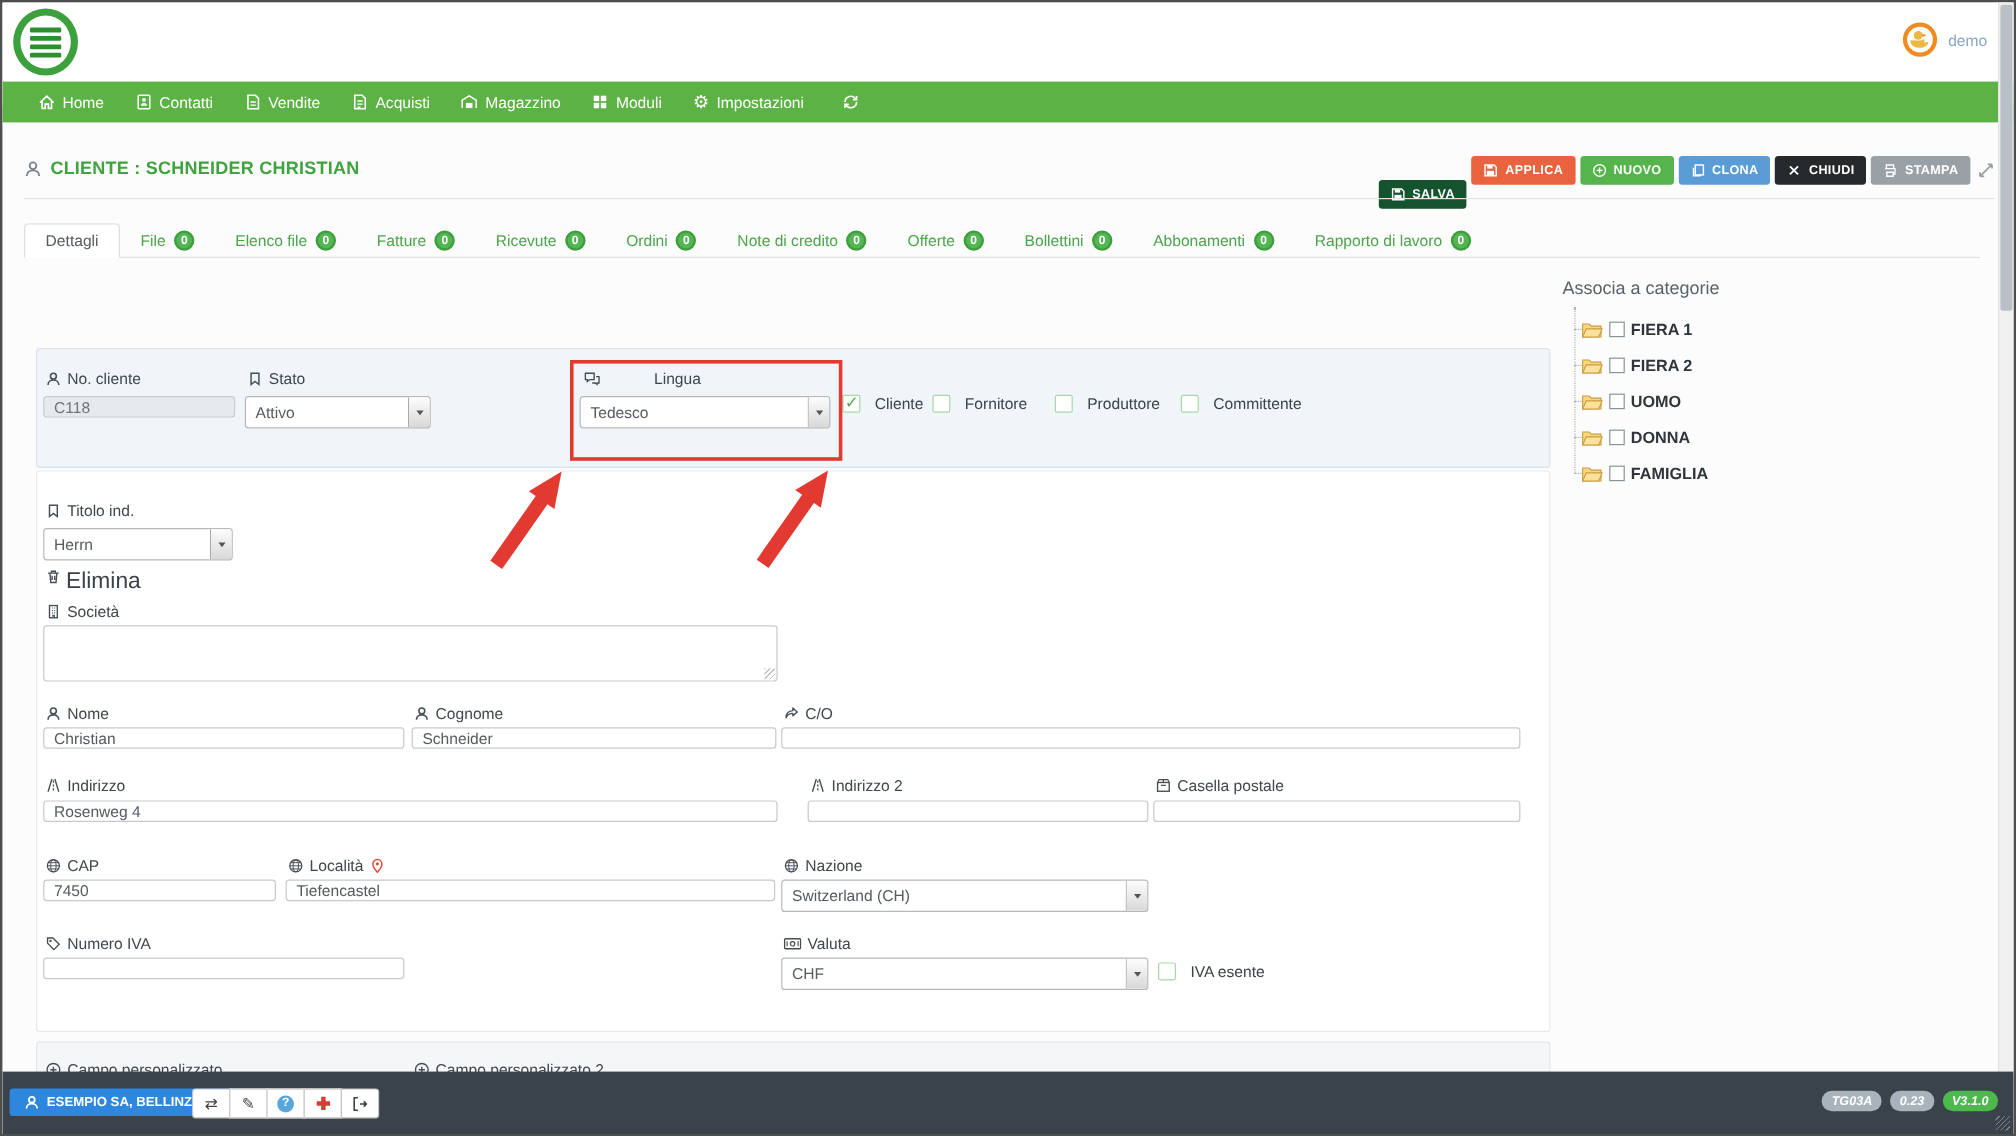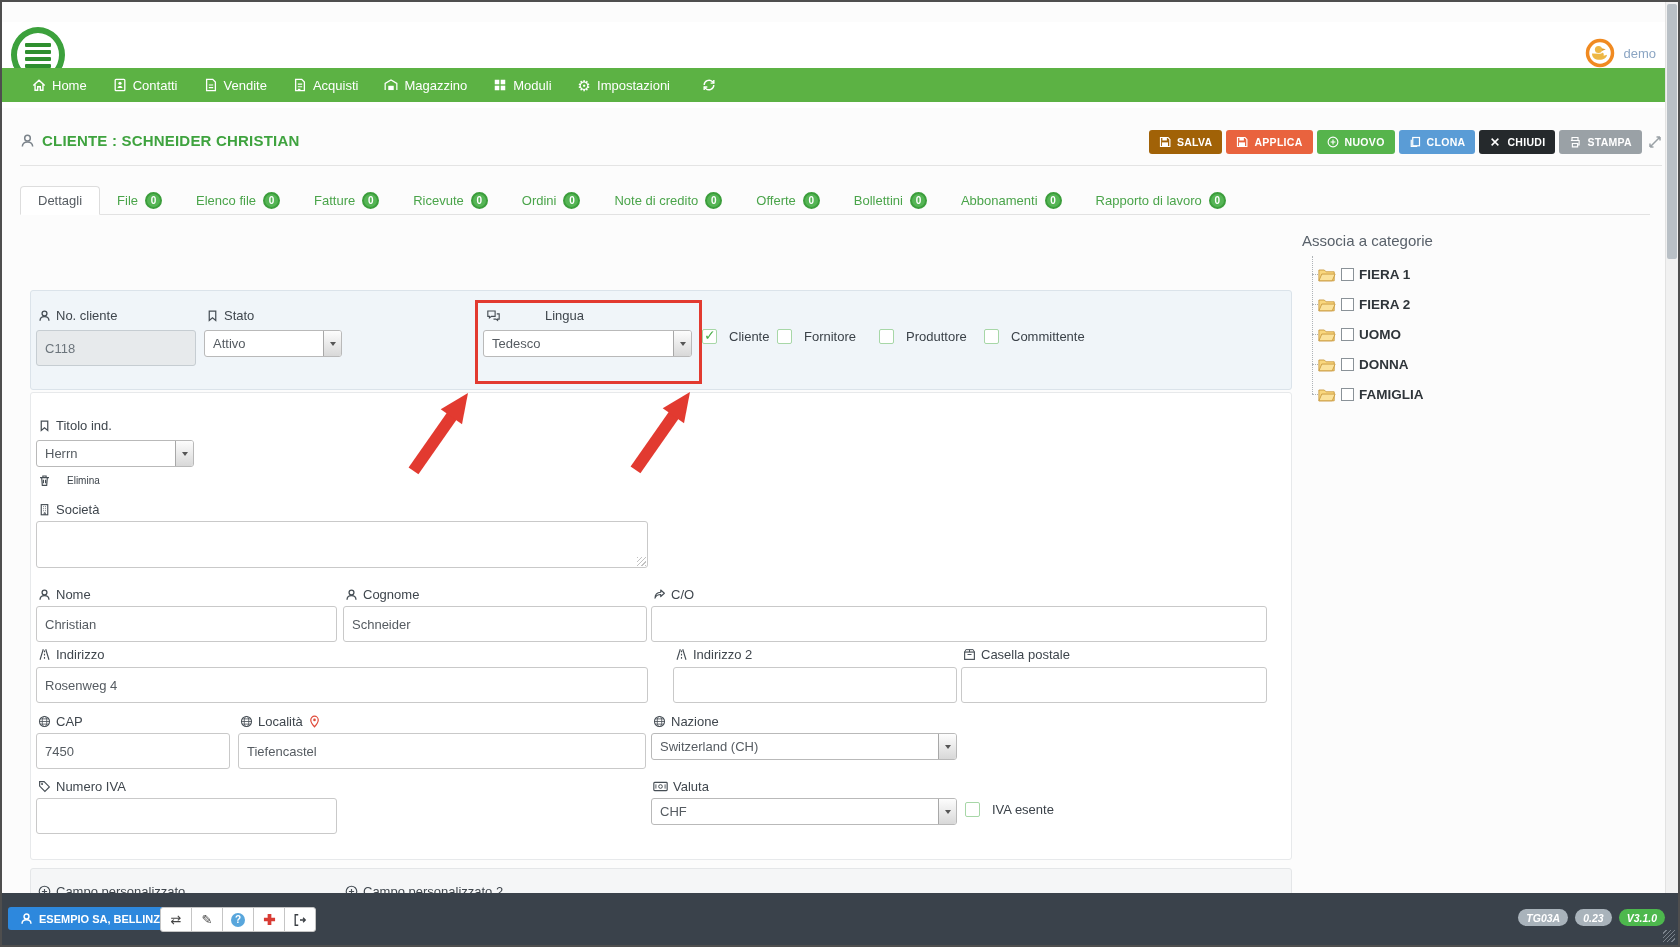--- a/index.html
+++ b/index.html
@@ -1,21 +1,21 @@
 <!DOCTYPE html>
 <html><head>
 <meta charset="utf-8">
 <style>
   html,body { margin:0; padding:0; background:#888; }
   * { font-family:"Liberation Sans","DejaVu Sans",sans-serif; }
   .screen { position:relative; width:1680px; height:947px; background:#fcfcfc;
             border:2px solid #4e4e4e; box-sizing:border-box; overflow:hidden; }
 
   
-  .topbar { position:absolute; left:0; top:0; width:100%; height:86px; background:#fff;margin-top:20px; }
+  .topbar { position:absolute; left:0; top:0; width:100%; height:86px; background:#fff; }
   .logo { position:absolute; left:9px; top:5px; width:54px; height:56px; border:6px solid #3ca13c;
           border-radius:50%; box-sizing:border-box; display:flex; flex-direction:column;
           justify-content:center; gap:3px; padding:0 8px; background:#fff; }
   .logo .bar { height:4px; background:#2f8f2f; border-radius:1px; }
   .userbox { position:absolute; right:22px; top:16px; display:flex; align-items:center; gap:8px; }
   .username { color:#8ba5c3; font-size:13px; }
 
   
   .navbar { position:absolute; left:0; top:66px; width:100%; height:34px; background:#5cb244;
             display:flex; align-items:center; padding-left:17px; box-sizing:border-box; }
@@ -23,21 +23,21 @@
               padding:0 13px; height:100%; cursor:pointer; }
   .icw { width:14px; height:14px; color:#fff; flex:none; }
 
   
   .title-row { position:absolute; left:18px; top:130px; display:flex; align-items:center; gap:7px; }
   .page-title { font-size:15px; font-weight:bold; color:#3fa33f; letter-spacing:.2px; }
   .toolbar { position:absolute; top:128px; right:36px; display:flex; gap:4px; }
   .tbtn { height:24px; border-radius:3px; color:#fff; font-size:10.5px; font-weight:bold;
           display:flex; align-items:center; gap:6px; padding:0 10px; cursor:pointer; letter-spacing:.3px; }
   .tbtn svg { width:12px; height:12px; }
-  .b-salva{background:#a16207;} .b-applica{background:#e9633e;} .b-nuovo{background:#56b44c;}
+  .b-salva{background:#14532d;margin-top:20px;} .b-applica{background:#e9633e;} .b-nuovo{background:#56b44c;}
   .b-clona{background:#5a9cd6;} .b-chiudi{background:#25292c;} .b-stampa{background:#9aa1a6;}
   .expand-ic { position:absolute; top:133px; right:16px; width:14px; height:14px; }
   .divider { position:absolute; left:18px; right:16px; top:163px; height:1px; background:#e4e4e4; }
 
   
   .tabs { position:absolute; left:18px; right:28px; top:184px; height:28px; display:flex;
           border-bottom:1px solid #e2e2e2; }
   .tab { display:flex; align-items:center; gap:7px; padding:0 17px; font-size:13px; color:#4aa44a;
          cursor:pointer; }
   .tab.active { background:#fff; border:1px solid #ddd; border-bottom:1px solid #fff;
@@ -50,38 +50,38 @@
   .panel { position:absolute; box-sizing:border-box; border-radius:3px; }
   .p-stats { left:28px; top:226px; width:1262px; height:34px; background:#f6f7f8; border:1px solid #e3e5e6;
              display:flex; align-items:center; gap:7px; padding-left:14px; color:#9aa1a7; font-size:13px; }
   .p-fields { left:28px; top:288px; width:1262px; height:100px; background:#f0f5f9; border:1px solid #dbe3ea; }
   .p-main { left:28px; top:390px; width:1262px; height:468px; background:#fff; border:1px solid #e7e9eb; }
   .p-campo { left:28px; top:866px; width:1262px; height:60px; background:#f5f6f7; border:1px solid #e4e6e8; }
 
   
   .fl { position:absolute; display:flex; align-items:center; gap:5px; font-size:13px; color:#3f464d; white-space:nowrap; z-index:2; }
   .ic { width:13px; height:13px; color:#464e55; flex:none; }
-  .inp { position:absolute; height:36px; box-sizing:border-box; border:1px solid #c9c9c9; border-radius:3px;
+  .inp { position:absolute; height:18px; box-sizing:border-box; border:1px solid #c9c9c9; border-radius:3px;
          background:#fff; font-size:13px; color:#555b61; padding:0 8px; z-index:2; }
   .inp.dis { background:#e7eaec; border-color:#c6cdd2; color:#6c757c; }
   .sel { position:absolute; height:27px; box-sizing:border-box; border:1px solid #b9b9b9; border-radius:3px;
          background:#fff; display:flex; align-items:center; font-size:13px; color:#555b61; z-index:2; cursor:pointer; }
   .sel .v { flex:1; padding:0 8px; overflow:hidden; white-space:nowrap; }
   .sel .b { width:17px; align-self:stretch; background:linear-gradient(#fdfdfd,#d8d8d8);
             border-left:1px solid #a8a8a8; border-radius:0 2px 2px 0; display:flex; align-items:center; justify-content:center; }
   .sel .c { width:0; height:0; border-left:3.5px solid transparent; border-right:3.5px solid transparent; border-top:4.5px solid #555; }
   .ta { position:absolute; box-sizing:border-box; border:1px solid #c9c9c9; border-radius:3px; background:#fff;
         font-size:13px; color:#555b61; padding:4px 8px; resize:none; z-index:2; }
   .grip { position:absolute; width:9px; height:9px; z-index:3;
           background:repeating-linear-gradient(135deg,#c2c2c2 0 1px,transparent 1px 3px); }
   .cbx { width:15px; height:15px; box-sizing:border-box; border:1px solid #a7d7a7; border-radius:2px;
          background:#fff; position:relative; flex:none; cursor:pointer; }
   .cbx.checked::after { content:"✓"; position:absolute; left:1px; top:-3px; font-size:14px; font-weight:bold; color:#4cae4c; }
   .flag { position:absolute; display:flex; align-items:center; gap:12px; font-size:13px; color:#3b4249; z-index:2; }
-  .linkrow { position:absolute; display:flex; align-items:center; gap:16px; font-size:10px; color:#3b4249; cursor:pointer; z-index:2; }
+  .linkrow { position:absolute; display:flex; gap:4px; font-size:19px; color:#3b4249; cursor:pointer; z-index:2; }
 
   
   .hl-box { position:absolute; left:473px; top:298px; width:227px; height:84px; border:3px solid #e23a30;
             box-sizing:border-box; z-index:5; }
   .arrow { position:absolute; width:95px; height:26px; transform:rotate(-55deg); transform-origin:100% 50%; z-index:8; }
   .arrow .sh { position:absolute; left:0; top:7px; width:68px; height:12px; background:#e23a30; }
   .arrow .hd { position:absolute; left:66px; top:0; width:0; height:0; border-top:13px solid transparent;
                border-bottom:13px solid transparent; border-left:29px solid #e23a30; }
 
   
@@ -312,21 +312,21 @@
     <span>No. cliente</span>
   </div>
   <input class="inp dis" style="left: 34px; top: 328px; width: 160px;" value="C118">
 
   <div class="fl" style="left:204px; top:306px;">
     <svg class="ic" viewBox="0 0 16 16">
         <path d="M4 2.5h8v11.5l-4-3.2-4 3.2z" fill="none" stroke="currentColor" stroke-width="1.5"></path>
       </svg>
     <span>Stato</span>
   </div>
-  <div class="sel" style="left:202px; top:328px; width:138px;">
+  <div class="sel" style="left:202px; top:328px; width:155px;">
     <span class="v">Attivo</span>
     <span class="b">
         <span class="c"></span>
       </span>
   </div>
 
   <div class="hl-box"></div>
   <div class="fl" style="left:484px; top:306px; z-index:6;gap:44px;">
     <svg class="ic" style="width:15px;" viewBox="0 0 18 16">
         <path d="M2 2.5h9v6.5H6.5L4 11V9H2z" fill="none" stroke="currentColor" stroke-width="1.4"></path>

